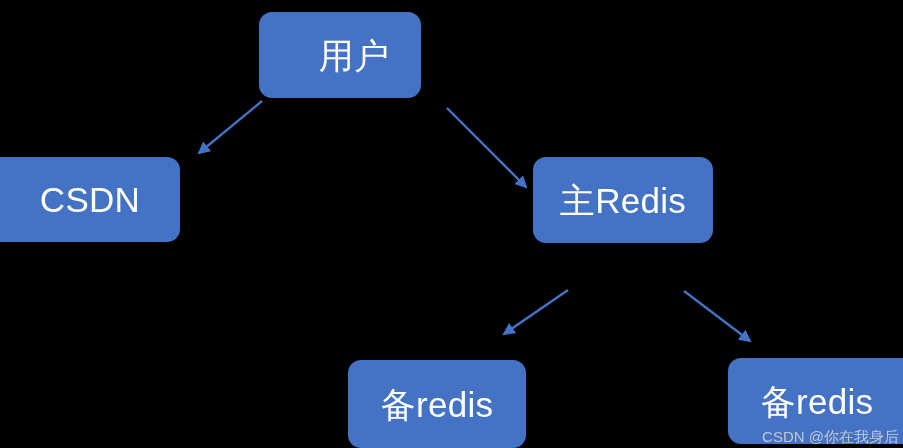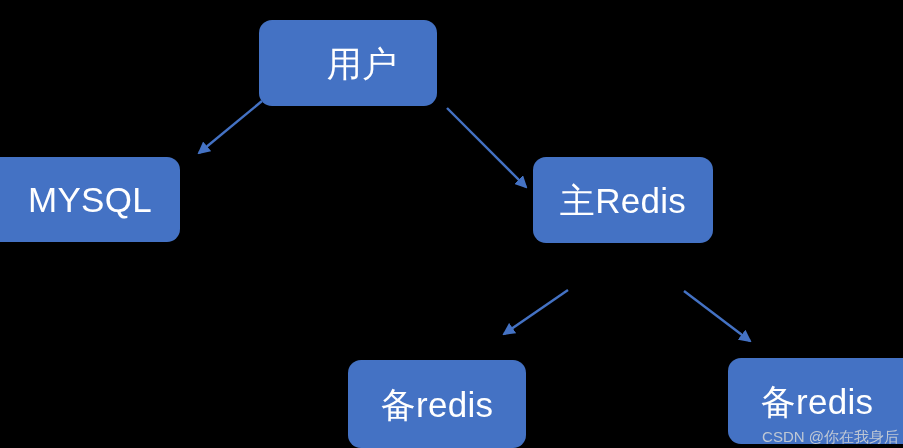--- a/index.html
+++ b/index.html
@@ -37,21 +37,21 @@
     color: #FFFFFF;
     font-size: 35px;
     line-height: 1;
     font-weight: 400;
     letter-spacing: 0.3px;
     white-space: nowrap;
     box-shadow: 3px 3px 0 rgba(0,0,0,0.55);
     user-select: none;
   }
   
-  #node-user      { left: 259px; top: 20px;   width: 178px; height: 86px; padding-left: 28px; }
+  #node-user      { left: 259px; top: 12px;   width: 162px; height: 86px; padding-left: 28px; }
   #node-mysql     { left: -14px; top: 157px; width: 194px; height: 85px; }
   #node-master    { left: 533px; top: 157px; width: 180px; height: 86px; align-items: center; }
   #node-replica-1 { left: 348px; top: 360px; width: 178px; height: 88px; }
   #node-replica-2 { left: 728px; top: 358px; width: 190px; height: 86px; }
 
   .node-label {
     display: block;
     pointer-events: none;
   }
   
@@ -90,21 +90,21 @@
     <line x1="568" y1="290" x2="504" y2="334" stroke="#4472C4" stroke-width="2.4" marker-end="url(#head)"></line>
 
     <line x1="684" y1="291" x2="750" y2="341" stroke="#4472C4" stroke-width="2.4" marker-end="url(#head)"></line>
   </svg>
 
   <div class="node" id="node-user">
     <span class="node-label">用户</span>
   </div>
 
   <div class="node" id="node-mysql">
-    <span class="node-label">MYSQL</span>
+    <span class="node-label">CSDN</span>
   </div>
 
   <div class="node" id="node-master">
     <span class="node-label">主Redis</span>
   </div>
 
   <div class="node" id="node-replica-1">
     <span class="node-label">备redis</span>
   </div>
 

